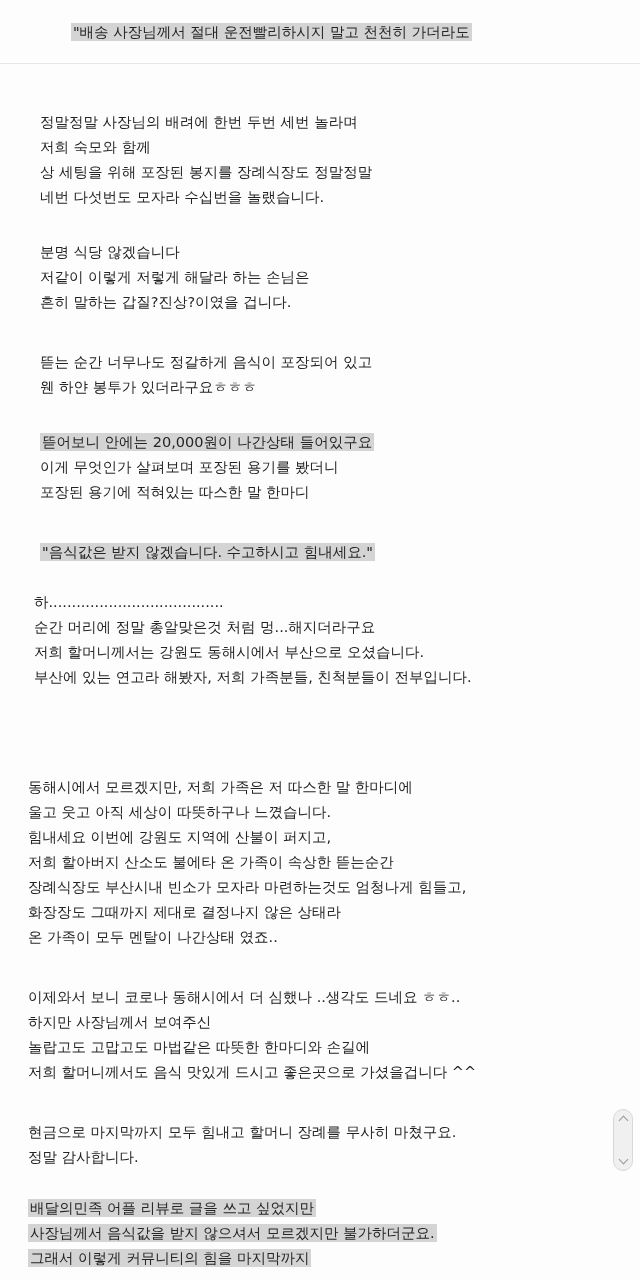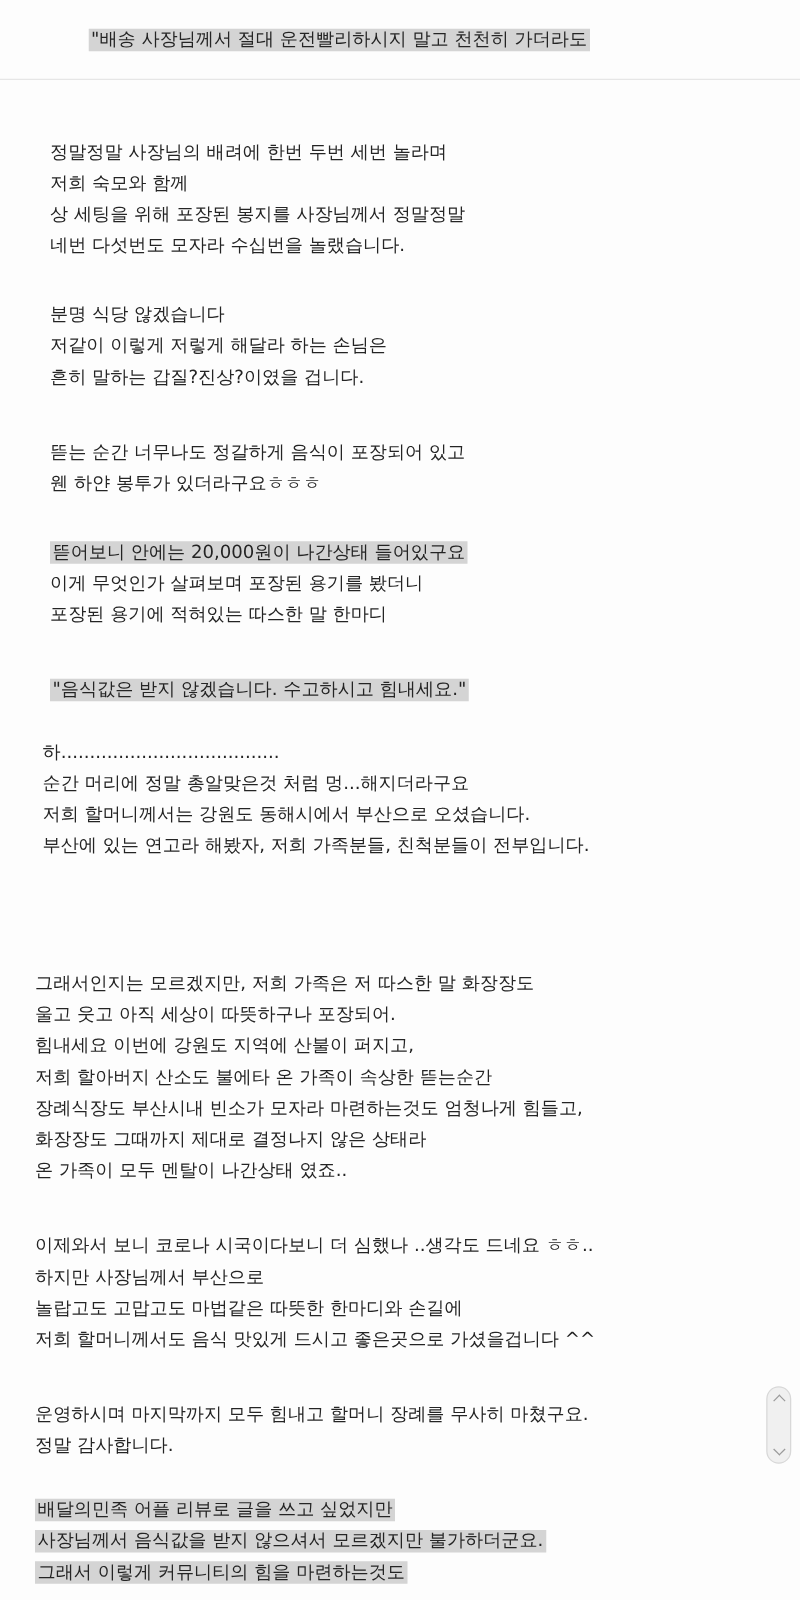--- a/index.html
+++ b/index.html
@@ -123,21 +123,21 @@
 
     </div>
   </div>
 
   <div class="divider"></div>
 
   <div class="body-wrap" id="body-wrap">
       <div class="para indent-1" style="position: absolute; left: 0px; top: 110px; width: 640px;">
         <div class="line"><span>정말정말 사장님의 배려에 한번 두번 세번 놀라며</span></div>
         <div class="line"><span>저희 숙모와 함께</span></div>
-        <div class="line"><span>상 세팅을 위해 포장된 봉지를 사장님께서 정말정말</span></div>
+        <div class="line"><span>상 세팅을 위해 포장된 봉지를 장례식장도 정말정말</span></div>
         <div class="line"><span>네번 다섯번도 모자라 수십번을 놀랬습니다.</span></div>
       </div>
       <div class="para indent-1" style="position: absolute; left: 0px; top: 240px; width: 640px;">
         <div class="line"><span>분명 식당 않겠습니다</span></div>
         <div class="line"><span>저같이 이렇게 저렇게 해달라 하는 손님은</span></div>
         <div class="line"><span>흔히 말하는 갑질?진상?이였을 겁니다.</span></div>
       </div>
       <div class="para indent-1" style="position: absolute; left: 0px; top: 350px; width: 640px;">
         <div class="line"><span>뜯는 순간 너무나도 정갈하게 음식이 포장되어 있고</span></div>
         <div class="line"><span>웬 하얀 봉투가 있더라구요ㅎㅎㅎ</span></div>
@@ -150,42 +150,42 @@
       <div class="para indent-1" style="position: absolute; left: 0px; top: 540px; width: 640px;">
         <div class="line"><span class="hl">"음식값은 받지 않겠습니다. 수고하시고 힘내세요."</span></div>
       </div>
       <div class="para indent-2" style="position: absolute; left: 0px; top: 590px; width: 640px;">
         <div class="line"><span>하......................................</span></div>
         <div class="line"><span>순간 머리에 정말 총알맞은것 처럼 멍...해지더라구요</span></div>
         <div class="line"><span>저희 할머니께서는 강원도 동해시에서 부산으로 오셨습니다.</span></div>
         <div class="line"><span>부산에 있는 연고라 해봤자, 저희 가족분들, 친척분들이 전부입니다.</span></div>
       </div>
       <div class="para indent-3" style="position: absolute; left: 0px; top: 775px; width: 640px;">
-        <div class="line"><span>그래서인지는 모르겠지만, 저희 가족은 저 따스한 말 화장장도</span></div>
-        <div class="line"><span>울고 웃고 아직 세상이 따뜻하구나 포장되어.</span></div>
+        <div class="line"><span>동해시에서 모르겠지만, 저희 가족은 저 따스한 말 한마디에</span></div>
+        <div class="line"><span>울고 웃고 아직 세상이 따뜻하구나 느꼈습니다.</span></div>
         <div class="line"><span>힘내세요 이번에 강원도 지역에 산불이 퍼지고,</span></div>
         <div class="line"><span>저희 할아버지 산소도 불에타 온 가족이 속상한 뜯는순간</span></div>
         <div class="line"><span>장례식장도 부산시내 빈소가 모자라 마련하는것도 엄청나게 힘들고,</span></div>
         <div class="line"><span>화장장도 그때까지 제대로 결정나지 않은 상태라</span></div>
         <div class="line"><span>온 가족이 모두 멘탈이 나간상태 였죠..</span></div>
       </div>
       <div class="para indent-3" style="position: absolute; left: 0px; top: 985px; width: 640px;">
-        <div class="line"><span>이제와서 보니 코로나 시국이다보니 더 심했나 ..생각도 드네요 ㅎㅎ..</span></div>
-        <div class="line"><span>하지만 사장님께서 부산으로</span></div>
+        <div class="line"><span>이제와서 보니 코로나 동해시에서 더 심했나 ..생각도 드네요 ㅎㅎ..</span></div>
+        <div class="line"><span>하지만 사장님께서 보여주신</span></div>
         <div class="line"><span>놀랍고도 고맙고도 마법같은 따뜻한 한마디와 손길에</span></div>
         <div class="line"><span>저희 할머니께서도 음식 맛있게 드시고 좋은곳으로 가셨을겁니다 ^^</span></div>
       </div>
       <div class="para indent-3" style="position: absolute; left: 0px; top: 1120px; width: 640px;">
-        <div class="line"><span>운영하시며 마지막까지 모두 힘내고 할머니 장례를 무사히 마쳤구요.</span></div>
+        <div class="line"><span>현금으로 마지막까지 모두 힘내고 할머니 장례를 무사히 마쳤구요.</span></div>
         <div class="line"><span>정말 감사합니다.</span></div>
       </div>
       <div class="para indent-3" style="position: absolute; left: 0px; top: 1196px; width: 640px;">
         <div class="line"><span class="hl">배달의민족 어플 리뷰로 글을 쓰고 싶었지만</span></div>
         <div class="line"><span class="hl">사장님께서 음식값을 받지 않으셔서 모르겠지만 불가하더군요.</span></div>
-        <div class="line"><span class="hl">그래서 이렇게 커뮤니티의 힘을 마련하는것도</span></div>
+        <div class="line"><span class="hl">그래서 이렇게 커뮤니티의 힘을 마지막까지</span></div>
       </div>
     </div>
 
   <div class="scroll-thumb">
     <span class="chev up"></span>
     <span class="chev down"></span>
   </div>
 
 </div>
 

